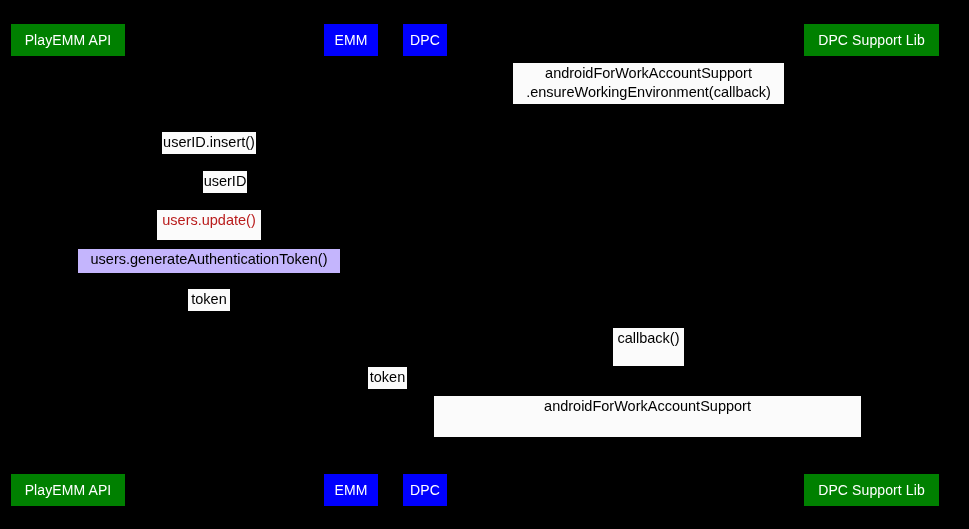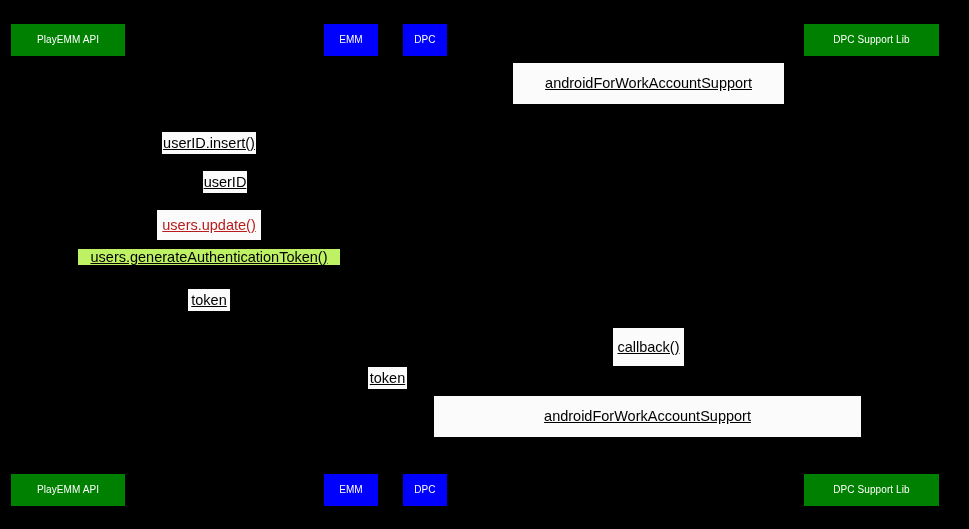--- a/index.html
+++ b/index.html
@@ -15,21 +15,21 @@
     overflow: hidden;
     font-family: "Liberation Sans", sans-serif;
   }
   .participant {
     position: absolute;
     box-sizing: border-box;
     display: flex;
     align-items: center;
     justify-content: center;
     color: #ffffff;
-    font-size: 10px;
+    font-size: 14px;
     line-height: 1;
     white-space: nowrap;
     letter-spacing: 0.1px;
   }
   .participant.green { background: #008000; }
   .participant.blue  { background: #0000ff; }
 
   .lifeline {
     position: absolute;
     width: 1px;
@@ -42,22 +42,21 @@
     background: #fbfbfb;
     color: #000000;
     font-size: 14.5px;
     line-height: 19px;
     text-align: center;
     white-space: pre;
     padding: 1px 12px;
     display: flex;
     flex-direction: column;
     align-items: center;
-    justify-content: center;
-    text-decoration: underline;
+    justify-content: flex-start;
   }
   .msg-label .line { display: block; }
 
   .arrow {
     position: absolute;
     height: 1px;
     background: #000000;
   }
 </style>
 </head>
@@ -79,29 +78,29 @@
       </div>
       <div class="participant blue" style="left: 403px; top: 24px; width: 44px; height: 32px; background: rgb(0, 0, 255); color: rgb(255, 255, 255);">
         <span>DPC</span>
       </div>
       <div class="participant green" style="left: 804px; top: 24px; width: 135px; height: 32px; background: rgb(0, 128, 0); color: rgb(255, 255, 255);">
         <span>DPC Support Lib</span>
       </div>
     </div>
   <div id="messages">
       <div class="arrow" style="left: 425px; width: 447px; top: 104px;"></div>
-      <div class="msg-label" style="left: 513px; top: 63px; width: 271px; height: 41px; background: rgb(251, 251, 251); color: rgb(0, 0, 0);"><span class="line">androidForWorkAccountSupport</span></div>
+      <div class="msg-label" style="left: 513px; top: 63px; width: 271px; height: 41px; background: rgb(251, 251, 251); color: rgb(0, 0, 0);"><span class="line">androidForWorkAccountSupport</span><span class="line">.ensureWorkingEnvironment(callback)</span></div>
       <div class="arrow" style="left: 68px; width: 283px; top: 154px;"></div>
       <div class="msg-label" style="left: 162px; top: 132px; width: 94px; height: 22px; background: rgb(251, 251, 251); color: rgb(0, 0, 0);"><span class="line">userID.insert()</span></div>
       <div class="arrow" style="left: 68px; width: 283px; top: 193px;"></div>
       <div class="msg-label" style="left: 187px; top: 171px; width: 44px; height: 22px; background: rgb(251, 251, 251); color: rgb(0, 0, 0); margin-left: 16px;"><span class="line">userID</span></div>
       <div class="arrow" style="left: 68px; width: 283px; top: 232px;"></div>
       <div class="msg-label" style="left: 157px; top: 210px; width: 104px; height: 30px; background: rgb(251, 251, 251); color: #b91c1c;"><span class="line">users.update()</span></div>
       <div class="arrow" style="left: 68px; width: 283px; top: 271px;"></div>
-      <div class="msg-label" style="left: 78px; top: 249px; width: 262px; height: 16px; background: #bef264; color: rgb(0, 0, 0);"><span class="line">users.generateAuthenticationToken()</span></div>
+      <div class="msg-label" style="left: 78px; top: 249px; width: 262px; height: 24px; background: #c4b5fd; color: rgb(0, 0, 0);"><span class="line">users.generateAuthenticationToken()</span></div>
       <div class="arrow" style="left: 68px; width: 283px; top: 311px;"></div>
       <div class="msg-label" style="left: 188px; top: 289px; width: 42px; height: 22px; background: rgb(251, 251, 251); color: rgb(0, 0, 0);"><span class="line">token</span></div>
       <div class="arrow" style="left: 425px; width: 447px; top: 350px;"></div>
       <div class="msg-label" style="left: 613px; top: 328px; width: 71px; height: 38px; background: rgb(251, 251, 251); color: rgb(0, 0, 0);"><span class="line">callback()</span></div>
       <div class="arrow" style="left: 351px; width: 74px; top: 389px;"></div>
       <div class="msg-label" style="left: 368px; top: 367px; width: 39px; height: 22px; background: rgb(251, 251, 251); color: rgb(0, 0, 0);"><span class="line">token</span></div>
       <div class="arrow" style="left: 425px; width: 447px; top: 437px;"></div>
       <div class="msg-label" style="left: 434px; top: 396px; width: 427px; height: 41px; background: rgb(251, 251, 251); color: rgb(0, 0, 0);"><span class="line">androidForWorkAccountSupport</span></div>
     </div>
   <div id="footer-participants">

